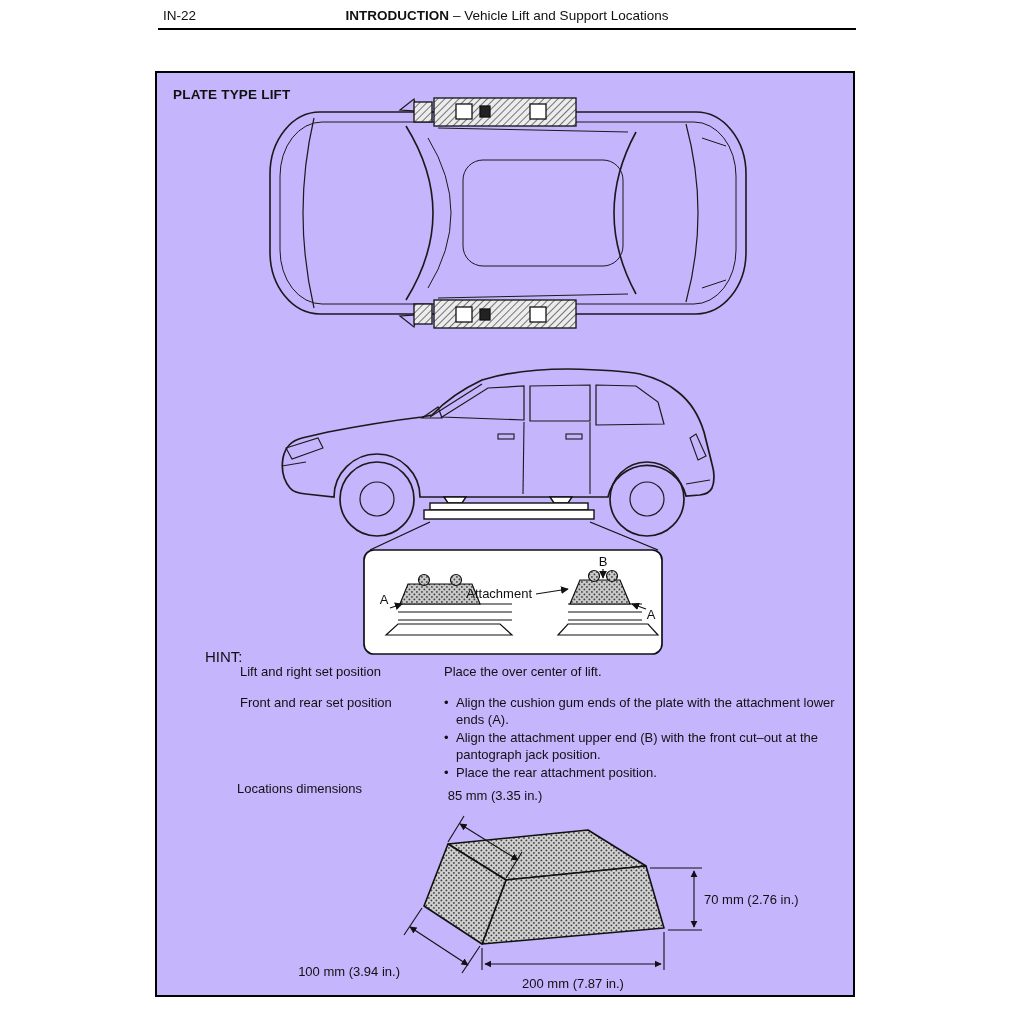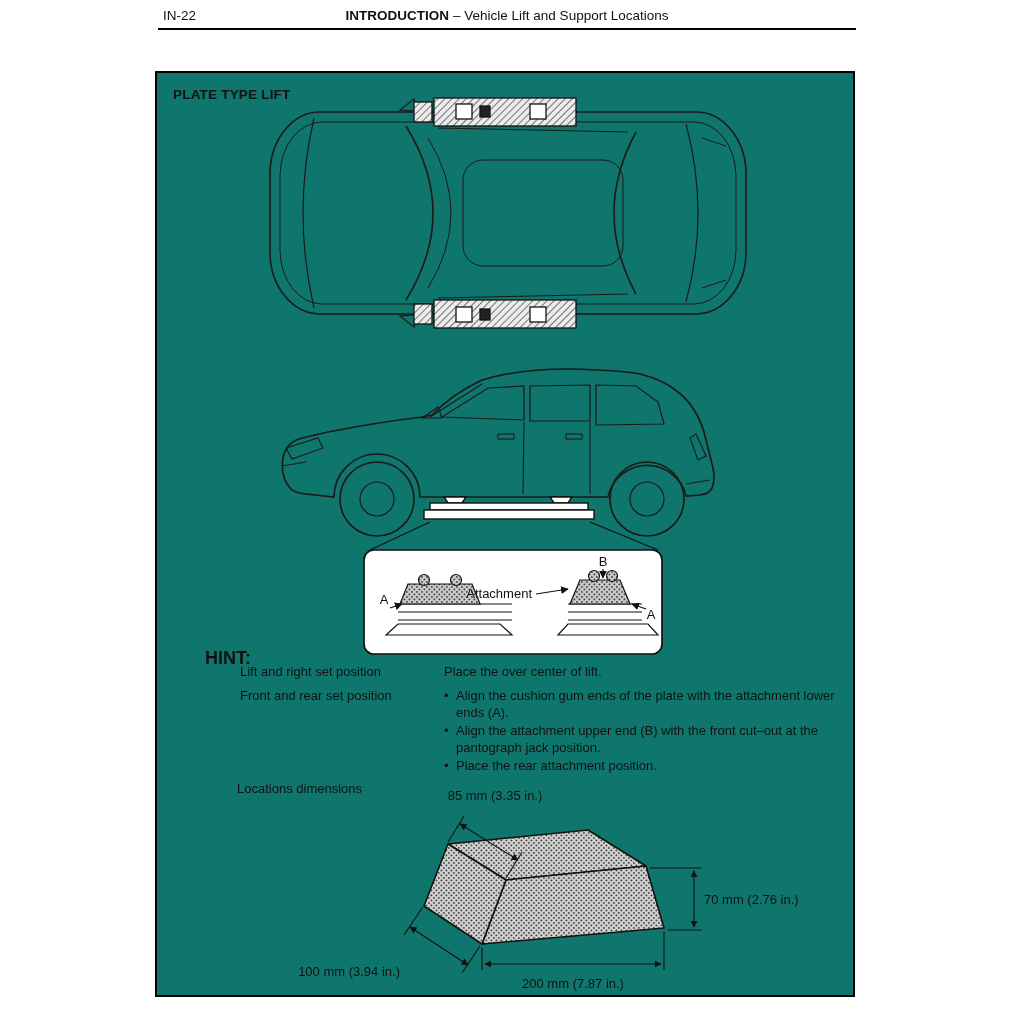--- a/index.html
+++ b/index.html
@@ -11,30 +11,30 @@
   .abs{position:absolute}
 
   
   .page-num{left:163px;top:8px;font-weight:400;font-size:13.5px}
   .header-title{left:0;right:0;top:8px;text-align:center;font-size:13.5px}
   .header-title .sec{font-weight:700}
   .header-title .suf{margin-left:4px}
   .header-rule{left:158px;top:28px;width:698px;height:2px;background:#000}
 
   
-  .figure-box{left:155px;top:71px;width:700px;height:926px;border:2px solid #000;background:#0f766e}
+  .figure-box{left:155px;top:71px;width:700px;height:926px;border:2px solid #000;background:#c4b5fd}
   .fig-title{left:16px;top:14px;font-weight:700;font-size:13.5px;letter-spacing:.2px}
 
   
-  .hint-label{left:48px;top:575px;font-weight:700;font-size:18px}
+  .hint-label{left:48px;top:575px;font-weight:400;font-size:15px}
   .hint-rows{left:83px;top:591px;width:612px;font-size:13px;line-height:1.26}
   .hint-row{display:flex}
   .hint-row .pos{width:204px;flex:0 0 auto}
   .hint-row .instr{flex:1 1 auto}
-  .row2{margin-top:8px}
+  .row2{margin-top:15px}
   .bullet-item{display:flex}
   .bullet{width:12px;flex:0 0 auto}
   .bullet-item + .bullet-item{margin-top:2px}
 
   .dims-label{left:80px;top:708px;font-size:13px}
 
   svg{position:absolute;overflow:visible}
   svg text{font-size:13px;fill:#111;font-family:"Liberation Sans","DejaVu Sans",sans-serif}
 </style>
 </head>

